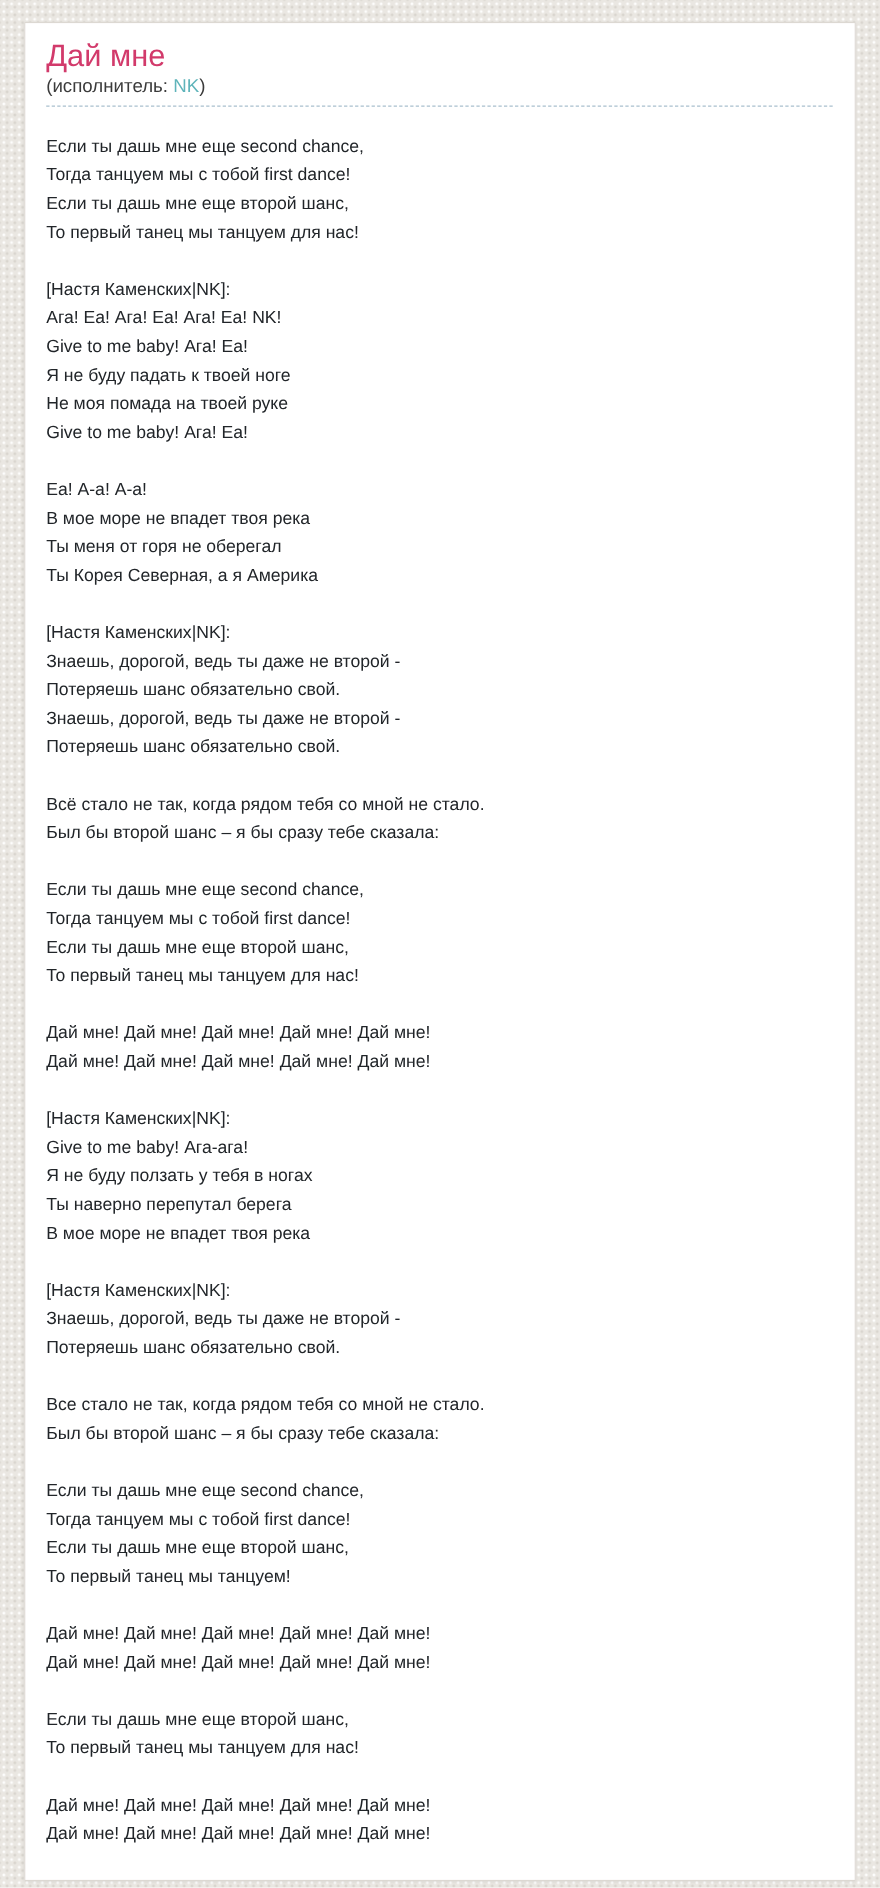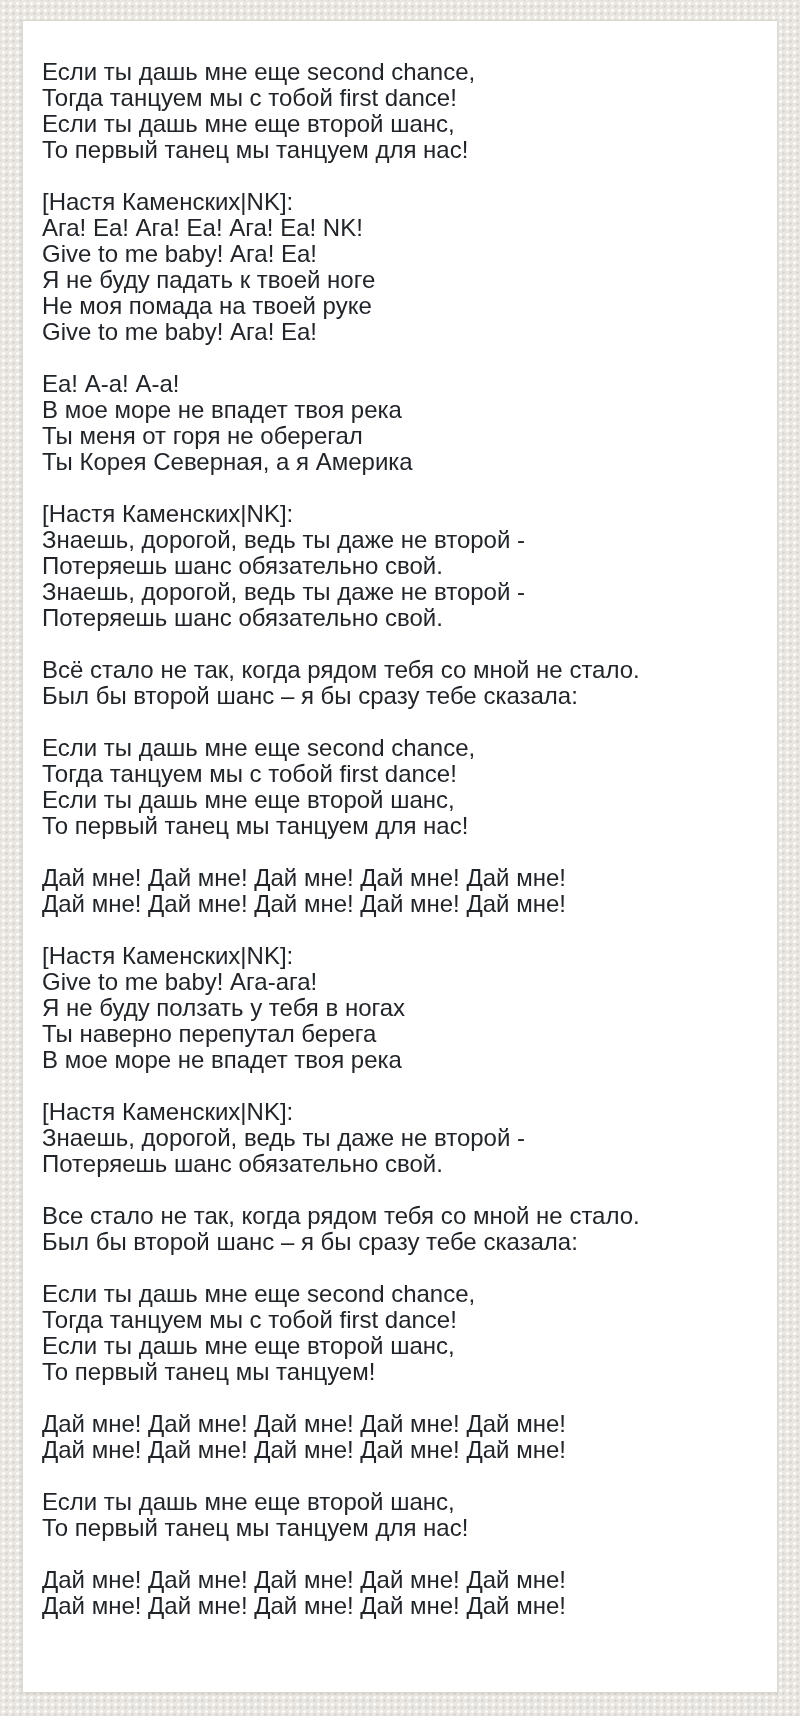--- a/index.html
+++ b/index.html
@@ -43,36 +43,40 @@
     color: #3b3b3b;
     padding-bottom: 7px;
     border-bottom: 1px dashed #a9c0ce;
   }
   .artist-line a {
     text-decoration: none;
     cursor: pointer;
   }
   .lyrics {
     margin-top: 24px;
-    font-size: 24px;
+    font-size: 16px;
     line-height: 26px;
   }
   .lyrics p {
     margin: 26px 0 0 0;
     padding: 0;
   }
   .lyrics p:first-child {
     margin-top: 0;
   }
 </style>
 </head>
 <body>
 
 <div class="page">
   <div class="card">
+    <div class="header">
+      <h1 class="song-title" style="color: rgb(210, 58, 107);">Дай мне</h1>
+      <div class="artist-line" style="border-bottom-color: rgb(169, 192, 206);"><span>(исполнитель: </span><a href="#" style="color: rgb(95, 180, 186);">NK</a><span>)</span></div>
+    </div>
     <div class="lyrics" style="color: rgb(33, 37, 41);">
         <p>Если ты дашь мне еще second chance,<br>Тогда танцуем мы с тобой first dance!<br>Если ты дашь мне еще второй шанс,<br>То первый танец мы танцуем для нас!</p>
         <p>[Настя Каменских|NK]:<br>Ага! Еа! Ага! Еа! Ага! Еа! NK!<br>Give to me baby! Ага! Еа!<br>Я не буду падать к твоей ноге<br>Не моя помада на твоей руке<br>Give to me baby! Ага! Еа!</p>
         <p>Еа! А-а! А-а!<br>В мое море не впадет твоя река<br>Ты меня от горя не оберегал<br>Ты Корея Северная, а я Америка</p>
         <p>[Настя Каменских|NK]:<br>Знаешь, дорогой, ведь ты даже не второй -<br>Потеряешь шанс обязательно свой.<br>Знаешь, дорогой, ведь ты даже не второй -<br>Потеряешь шанс обязательно свой.</p>
         <p>Всё стало не так, когда рядом тебя со мной не стало.<br>Был бы второй шанс – я бы сразу тебе сказала:</p>
         <p>Если ты дашь мне еще second chance,<br>Тогда танцуем мы с тобой first dance!<br>Если ты дашь мне еще второй шанс,<br>То первый танец мы танцуем для нас!</p>
         <p>Дай мне! Дай мне! Дай мне! Дай мне! Дай мне!<br>Дай мне! Дай мне! Дай мне! Дай мне! Дай мне!</p>
         <p>[Настя Каменских|NK]:<br>Give to me baby! Ага-ага!<br>Я не буду ползать у тебя в ногах<br>Ты наверно перепутал берега<br>В мое море не впадет твоя река</p>
         <p>[Настя Каменских|NK]:<br>Знаешь, дорогой, ведь ты даже не второй -<br>Потеряешь шанс обязательно свой.</p>

